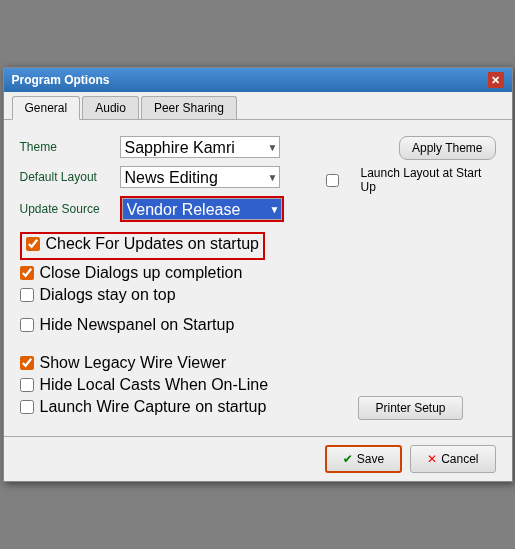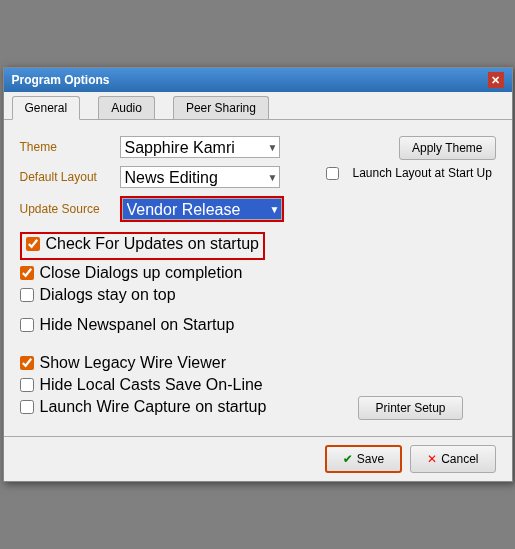--- a/index.html
+++ b/index.html
@@ -43,21 +43,21 @@
       display: flex;
       align-items: center;
       justify-content: center;
       font-weight: bold;
     }
     .tab-bar {
       background: #f0f0f0;
       border-bottom: 1px solid #aaa;
       display: flex;
       padding: 4px 8px 0 8px;
-      gap: 18px;
+      gap: 2px;
     }
     .tab {
       padding: 4px 12px;
       background: #e0e0e0;
       border: 1px solid #aaa;
       border-bottom: none;
       cursor: pointer;
       font-size: 12px;
       border-radius: 3px 3px 0 0;
     }
@@ -71,21 +71,21 @@
       padding: 16px 16px 8px 16px;
     }
     .form-row {
       display: flex;
       align-items: center;
       margin-bottom: 8px;
     }
     .form-label {
       width: 100px;
       font-size: 12px;
-      color: #a16207;
+      color: #14532d;
     }
     .form-select {
       width: 160px;
       height: 22px;
       border: 1px solid #aaa;
       background: white;
       font-size: 16px;
       padding: 1px 4px;
       appearance: none;
       -webkit-appearance: none;
@@ -105,21 +105,21 @@
       font-size: 10px;
       color: #555;
     }
     .apply-btn {
       margin-left: auto;
       padding: 4px 12px;
       background: linear-gradient(to bottom, #f5f5f5, #ddd);
       border: 1px solid #aaa;
       cursor: pointer;
       font-size: 12px;
-      border-radius: 3px;
+      border-radius: 8px;
     }
     .two-col {
       display: flex;
       gap: 8px;
     }
     .left-col {
       flex: 1;
     }
     .right-col {
       width: 170px;
@@ -184,21 +184,21 @@
       font-size: 12px;
       border-radius: 3px;
       display: flex;
       align-items: center;
       gap: 4px;
     }
     .launch-label {
       font-size: 12px;
       display: flex;
       align-items: center;
-      gap: 14px;
+      gap: 22px;
     }
     .vendor-select {
       background: #3060cc;
       color: white;
     }
     .vendor-select option {
       background: white;
       color: black;
     }
   </style>
@@ -291,21 +291,21 @@
         <div class="separator"></div>
         <div class="separator"></div>
 
         <div class="checkbox-row">
           <input type="checkbox" id="chk5" checked="" style="">
           <label for="chk5" class="checkbox-label">Show Legacy Wire Viewer</label>
         </div>
 
         <div class="checkbox-row">
           <input type="checkbox" id="chk6" style="">
-          <label for="chk6" class="checkbox-label">Hide Local Casts Save On-Line</label>
+          <label for="chk6" class="checkbox-label">Hide Local Casts When On-Line</label>
         </div>
 
         <div class="checkbox-row">
           <input type="checkbox" id="chk7" style="">
           <label for="chk7" class="checkbox-label">Launch Wire Capture on startup</label>
         </div>
 
       </div>
 
       <div class="right-col">

